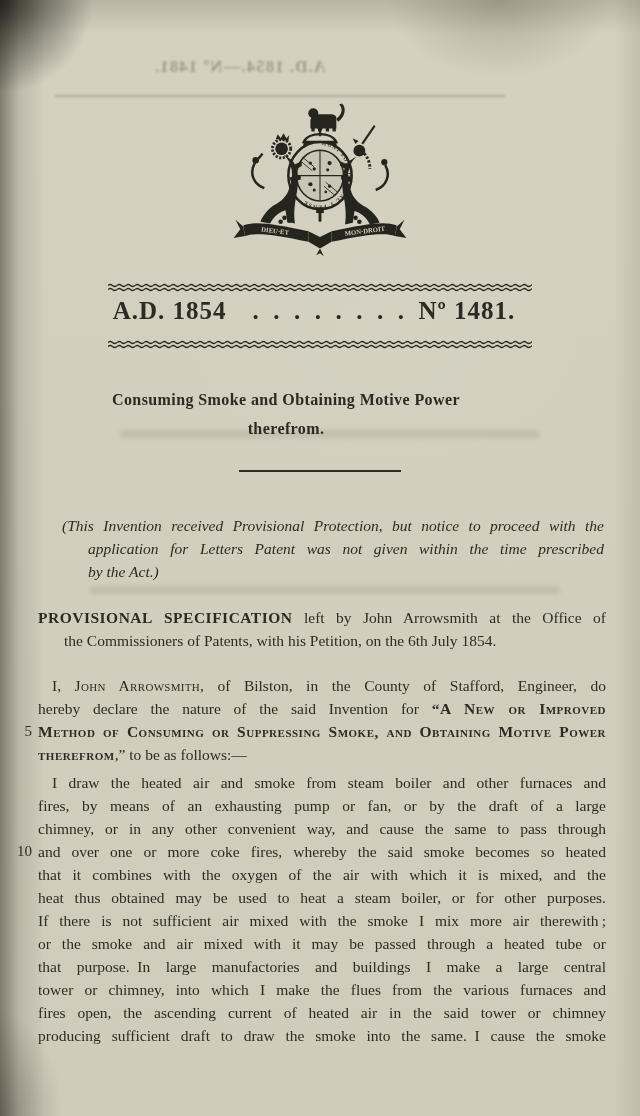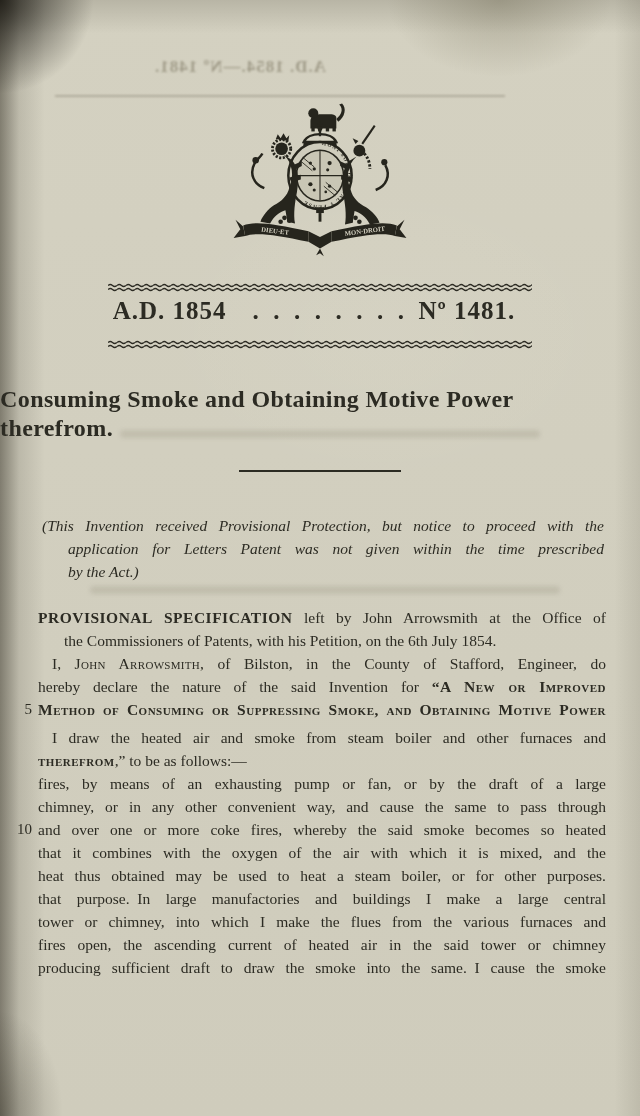--- a/index.html
+++ b/index.html
@@ -41,31 +41,31 @@
   .wavy{position:absolute;left:50%;transform:translateX(-50%);}
   .rule-top{top:283px;}
   .rule-bottom{top:340px;}
   .patent-number{
     position:absolute;top:297px;left:0;width:628px;
     text-align:center;font-weight:bold;font-size:25px;letter-spacing:1px;
   }
   
   .title{
     position:absolute;top:385px;left:0;width:572px;
-    font-weight:bold;font-size:24px;line-height:29px;
+    text-align:center;font-weight:bold;font-size:16px;line-height:29px;
     letter-spacing:0.4px;
   }
   .short-rule{
     position:absolute;top:470px;left:50%;transform:translateX(-50%);
     width:162px;height:2px;background:#2c2b23;
   }
   
   .note{position:absolute;top:514px;left:0;width:640px;font-size:15.5px;line-height:23px;}
   .note .lt{font-style:italic;}
-  .note .line{padding:0 36px 0 42px;}
+  .note .line{padding:0 36px 0 42px;margin-left:20px;}
   .spec{position:absolute;top:606px;left:0;width:640px;font-size:15.5px;line-height:23px;}
   .line{position:relative;padding:0 34px 0 38px;}
   .lt{display:block;white-space:nowrap;text-align:left;}
   .line.j .lt{text-align:justify;text-align-last:justify;}
   .line.ind1 .lt{text-indent:14px;}
   .line.ind2 .lt{text-indent:26px;}
   .lnum{
     position:absolute;left:8px;top:0;width:24px;
     text-align:right;font-size:15px;
   }
@@ -202,53 +202,59 @@
       </div>
     </div>
 
   <div class="spec">
       <div class="line j">
         <span class="lt"><span class="b">PROVISIONAL SPECIFICATION</span> left by John Arrowsmith at the Office of</span>
       </div>
       <div class="line ind2">
         <span class="lt">the Commissioners of Patents, with his Petition, on the 6th July 1854.</span>
       </div>
-      <div class="line j ind1" style="margin-top: 0;">
+      <div class="line j ind1" style="margin-top: 22px;">
         <span class="lt">I, <span class="sc">John Arrowsmith</span>, of Bilston, in the County of Stafford, Engineer, do</span>
       </div>
       <div class="line j">
         <span class="lt">hereby declare the nature of the said Invention for <span class="scb">“A New or Improved</span></span>
       </div>
       <div class="line j">
         <span class="lnum">5</span>
         <span class="lt"><span class="scb">Method of Consuming or Suppressing Smoke, and Obtaining Motive Power</span></span>
       </div>
+      <div class="line">
+        <span class="lt"><span class="scb">therefrom</span>,” to be as follows:—</span>
+      </div>
       <div class="line j ind1" style="margin-top: 5px;">
         <span class="lt">I draw the heated air and smoke from steam boiler and other furnaces and</span>
       </div>
-      <div class="line">
-        <span class="lt"><span class="scb">therefrom</span>,” to be as follows:—</span>
-      </div>
       <div class="line j">
         <span class="lt">fires, by means of an exhausting pump or fan, or by the draft of a large</span>
       </div>
       <div class="line j">
         <span class="lt">chimney, or in any other convenient way, and cause the same to pass through</span>
       </div>
       <div class="line j">
         <span class="lnum">10</span>
         <span class="lt">and over one or more coke fires, whereby the said smoke becomes so heated</span>
       </div>
       <div class="line j">
         <span class="lt">that it combines with the oxygen of the air with which it is mixed, and the</span>
       </div>
       <div class="line j">
         <span class="lt">heat thus obtained may be used to heat a steam boiler, or for other purposes.</span>
       </div>
       <div class="line j">
+        <span class="lt">If there is not sufficient air mixed with the smoke I mix more air therewith ;</span>
+      </div>
+      <div class="line j">
+        <span class="lt">or the smoke and air mixed with it may be passed through a heated tube or</span>
+      </div>
+      <div class="line j">
         <span class="lt">that purpose. In large manufactories and buildings I make a large central</span>
       </div>
       <div class="line j">
         <span class="lt">tower or chimney, into which I make the flues from the various furnaces and</span>
       </div>
       <div class="line j">
         <span class="lt">fires open, the ascending current of heated air in the said tower or chimney</span>
       </div>
       <div class="line j">
         <span class="lt">producing sufficient draft to draw the smoke into the same. I cause the smoke</span>

